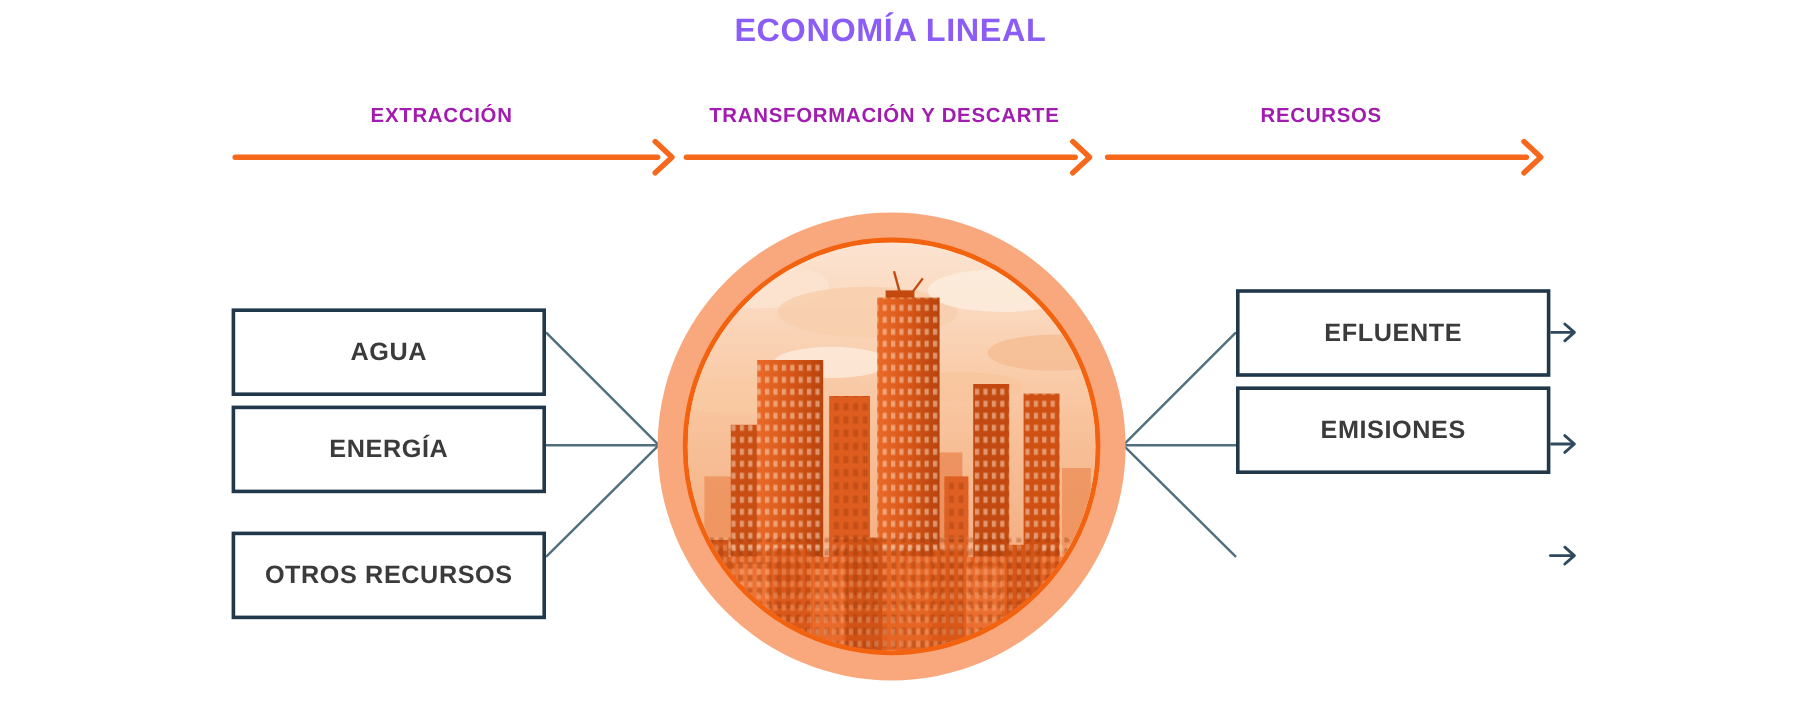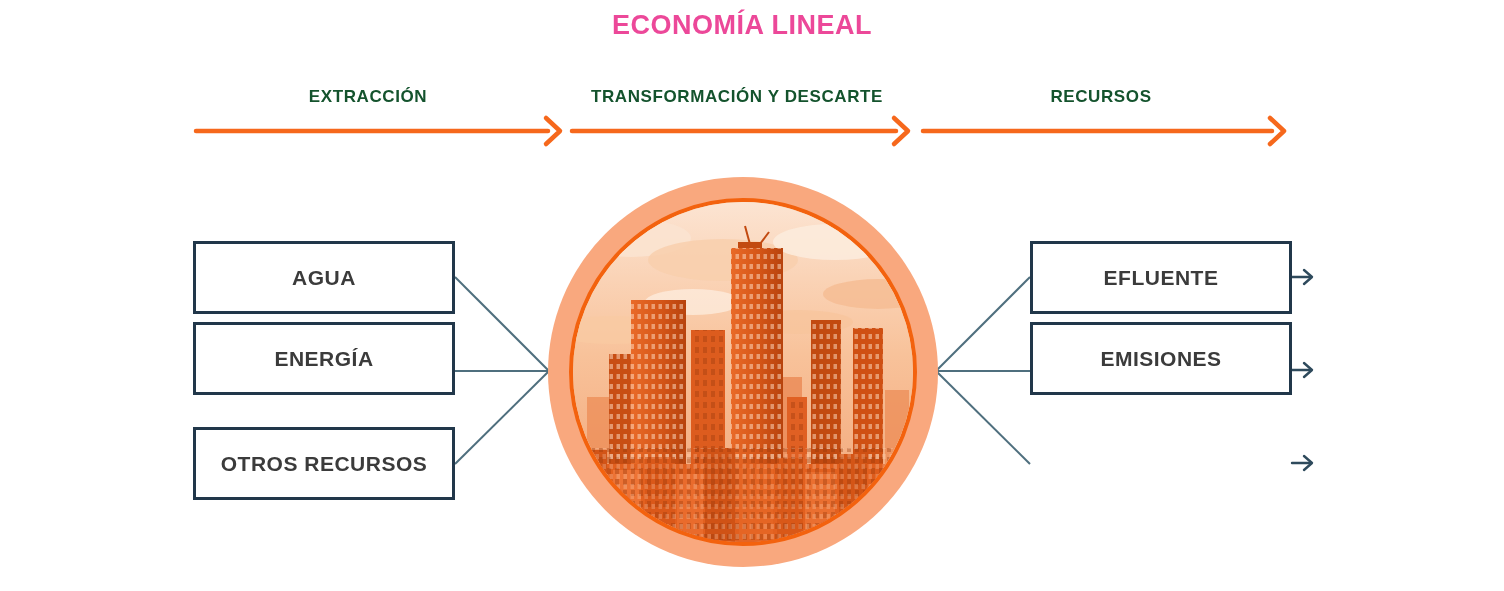--- a/index.html
+++ b/index.html
@@ -7,43 +7,43 @@
     position:relative;
     width:1504px;height:591px;
     background:#ffffff;
     font-family:"Liberation Sans","DejaVu Sans",sans-serif;
     overflow:hidden;
   }
   .page-title{
     position:absolute;top:10px;left:742px;
     transform:translateX(-50%);
     font-size:27px;font-weight:bold;letter-spacing:0.5px;
-    color:#ec4899;white-space:nowrap;
+    color:#8b5cf6;white-space:nowrap;
   }
   .stage-label{
     position:absolute;top:87px;
     transform:translateX(-50%);
     font-size:17px;font-weight:bold;letter-spacing:0.6px;
-    color:#14532d;white-space:nowrap;
+    color:#a21caf;white-space:nowrap;
   }
   .stage-label.s0{left:368px;}
   .stage-label.s1{left:737px;}
   .stage-label.s2{left:1101px;}
   .overlay{
     position:absolute;left:0;top:0;width:1504px;height:591px;
     pointer-events:none;
   }
   .box{
     position:absolute;width:262px;height:73px;
     box-sizing:border-box;border:3px solid #21374A;background:#ffffff;
     display:flex;align-items:center;justify-content:center;
     font-size:21px;font-weight:bold;letter-spacing:0.5px;color:#3B3B3B;
     white-space:nowrap;z-index:2;
   }
-  .box.left{left:193px;}
+  .box.left{left:193px;margin-top:16px;}
   .box.right{left:1030px;justify-content:center;}
   .row0{top:241px;}
   .row1{top:322px;}
   .row2{top:427px;}
   .circle-outer{
     position:absolute;left:548px;top:177px;width:390px;height:390px;
     border-radius:50%;background:#F9A87E;z-index:1;
   }
   .circle-inner{
     position:absolute;left:21px;top:21px;width:348px;height:348px;

